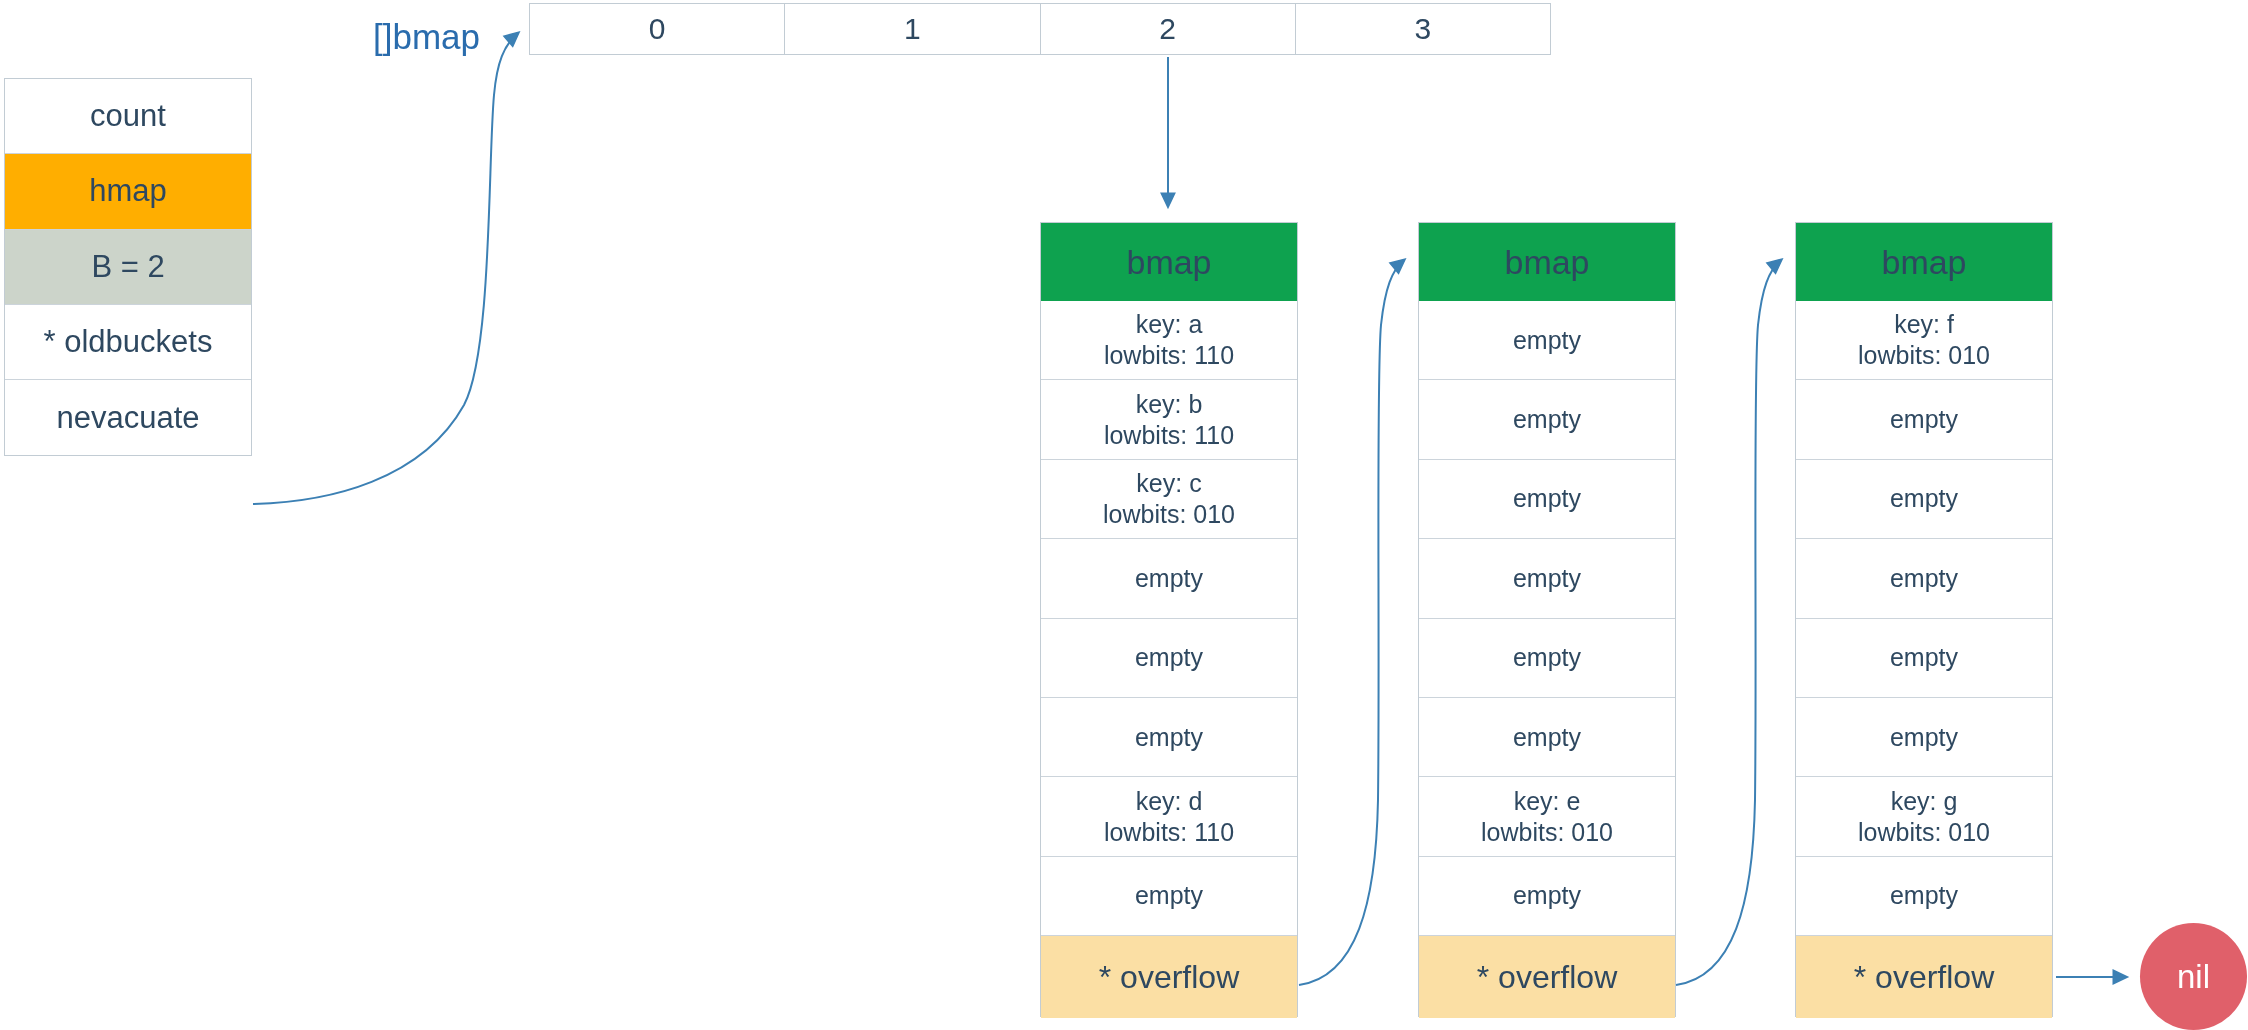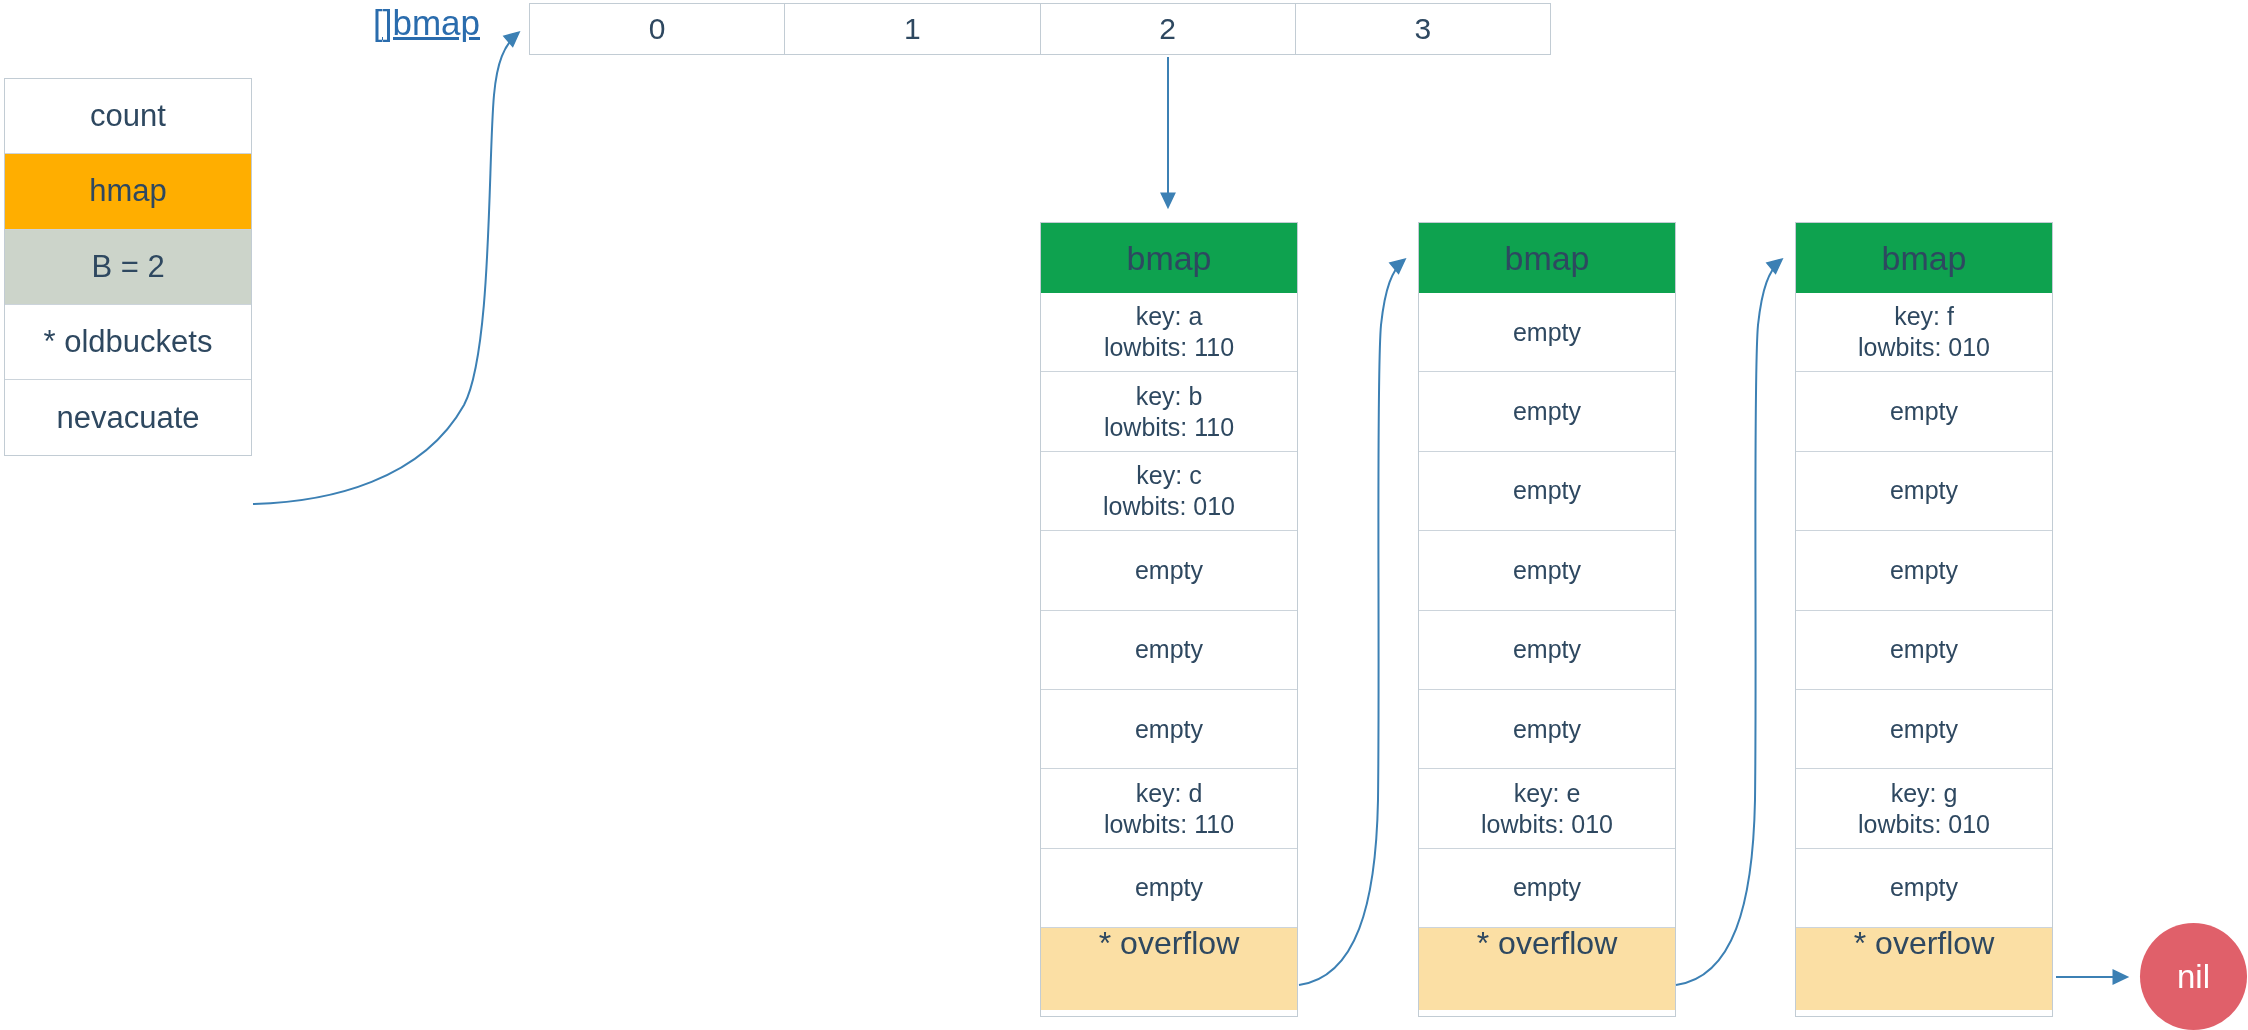--- a/index.html
+++ b/index.html
@@ -23,32 +23,32 @@
   .canvas{position:relative;width:2248px;height:1030px;background:var(--canvas-bg);overflow:hidden;}
 
   
   .hmap-table{position:absolute;left:4px;top:78px;width:248px;border:1.5px solid var(--border);background:var(--cell-bg);display:flex;flex-direction:column;}
   .hmap-row{height:75.3px;display:flex;align-items:center;justify-content:center;font-size:31px;border-bottom:1px solid var(--border-light);background:var(--cell-bg);}
   .hmap-row:last-child{border-bottom:none;}
   .hmap-row.variant-header{background:var(--hmap-header-bg);}
   .hmap-row.variant-highlight{background:var(--b-row-bg);}
 
   
-  .array-label{position:absolute;left:250px;top:3px;width:230px;text-align:right;font-size:35px;color:var(--label-blue);text-decoration:underline;}
+  .array-label{position:absolute;left:250px;top:17px;width:230px;text-align:right;font-size:35px;color:var(--label-blue);}
   .bucket-array{position:absolute;left:529px;top:3px;width:1022px;height:52px;border:1.5px solid var(--border);background:var(--cell-bg);display:flex;}
   .array-cell{flex:1;display:flex;align-items:center;justify-content:center;font-size:30px;border-right:1.5px solid var(--border);}
   .array-cell:last-child{border-right:none;}
 
   
   .bucket{position:absolute;top:222px;width:258px;height:795px;border:1.5px solid var(--border);background:var(--cell-bg);display:flex;flex-direction:column;}
   .bucket-1{left:1040px;} .bucket-2{left:1418px;} .bucket-3{left:1795px;}
-  .bucket-header{height:70px;flex:none;background:var(--bmap-header-bg);display:flex;align-items:center;justify-content:center;font-size:34px;}
+  .bucket-header{height:78px;flex:none;background:var(--bmap-header-bg);display:flex;align-items:center;justify-content:center;font-size:34px;}
   .slot{height:79.4px;flex:none;display:flex;flex-direction:column;align-items:center;justify-content:center;font-size:25px;line-height:31px;border-bottom:1px solid var(--border-light);text-align:center;}
   .slot span:empty{display:none;}
-  .overflow-cell{height:82px;flex:none;background:var(--overflow-bg);display:flex;align-items:center;justify-content:flex-start;font-size:32px;border-bottom:none;}
+  .overflow-cell{height:82px;flex:none;background:var(--overflow-bg);display:flex;align-items:center;justify-content:center;font-size:32px;border-bottom:none;}
 
   
   .nil-node{position:absolute;left:2140px;top:923px;width:107px;height:107px;border-radius:50%;background:var(--nil-bg);color:var(--nil-text);display:flex;align-items:center;justify-content:center;font-size:33px;}
 
   
   svg.arrows{position:absolute;left:0;top:0;width:2248px;height:1030px;pointer-events:none;}
   svg.arrows path.link{fill:none;stroke:var(--arrow);stroke-width:2;}
 </style>
 </head>
 <body>

